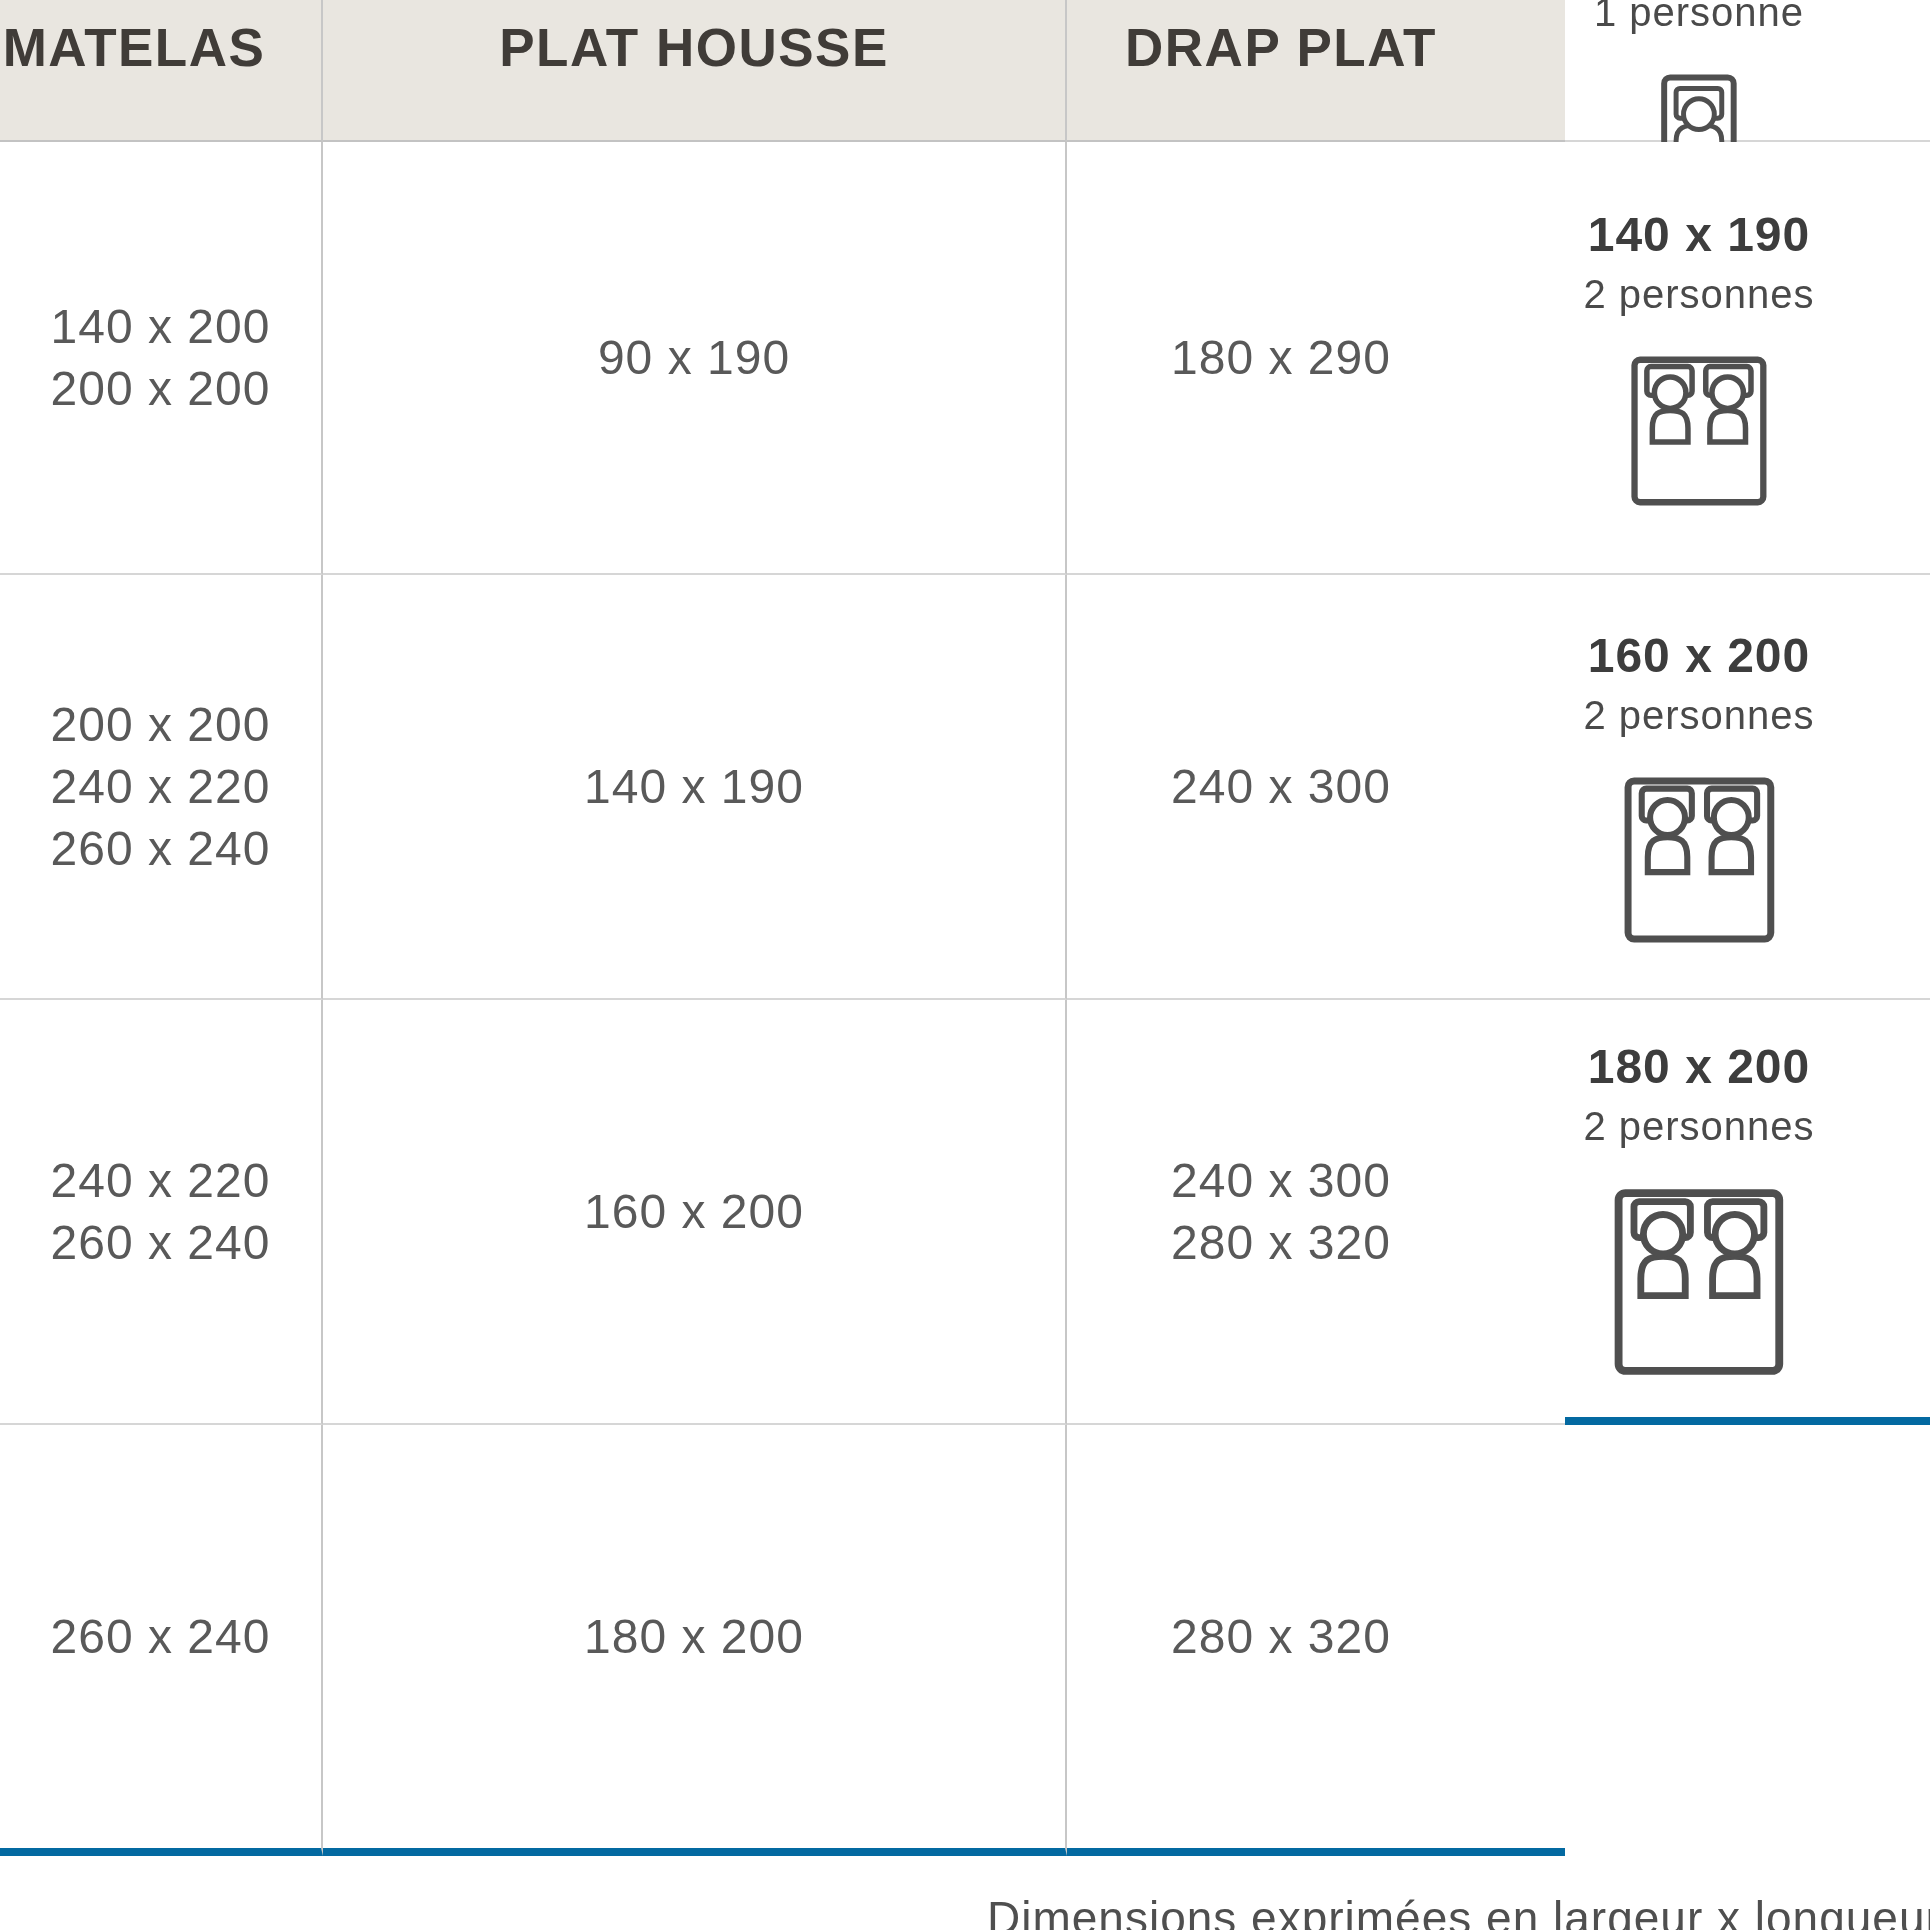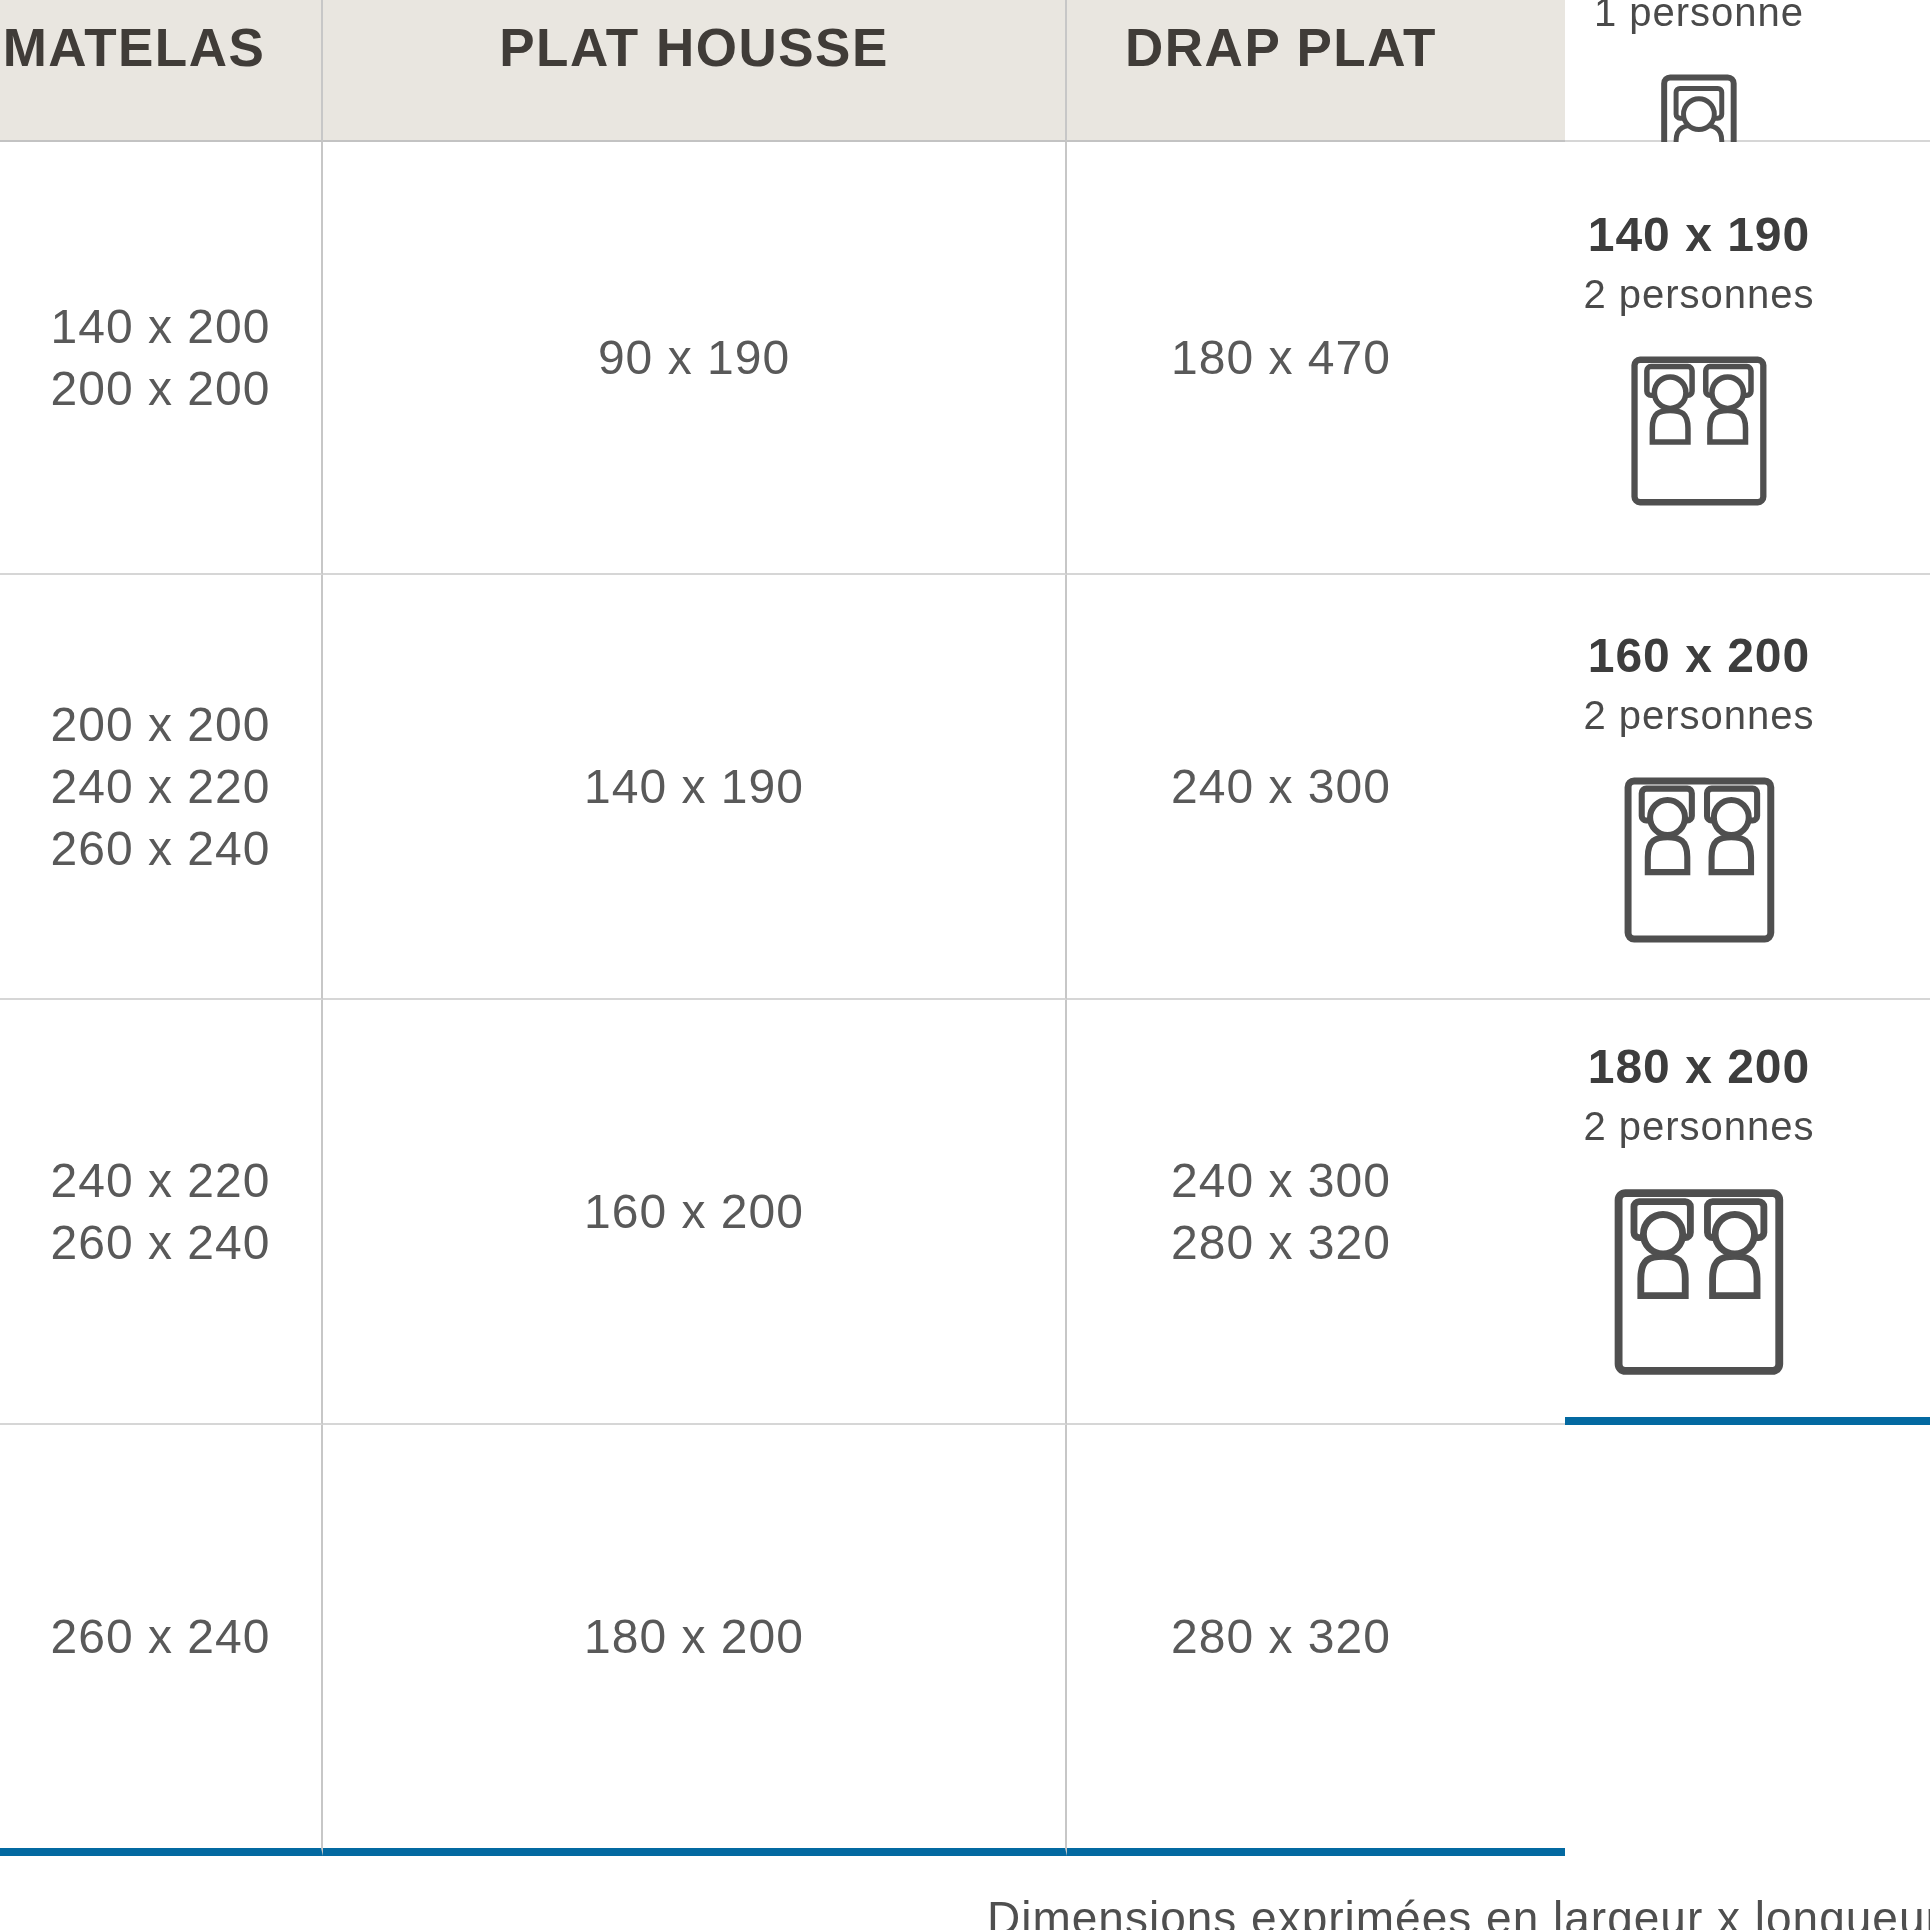--- a/index.html
+++ b/index.html
@@ -134,21 +134,21 @@
         <div class="value-line">200 x 200</div>
       </div>
     </div>
     <div class="cell">
       <div class="values">
         <div class="value-line">90 x 190</div>
       </div>
     </div>
     <div class="cell last-col offcenter-right">
       <div class="values">
-        <div class="value-line">180 x 470</div>
+        <div class="value-line">180 x 290</div>
       </div>
     </div>
 
     <div class="cell">
       <div class="mattress-block">
         <div class="mattress-size">140 x 190</div>
         <div class="mattress-capacity">2 personnes</div>
         <svg class="bed-icon" width="137" height="151" viewBox="0 0 100 110">
             <use href="#bed-double"></use>
           </svg>

